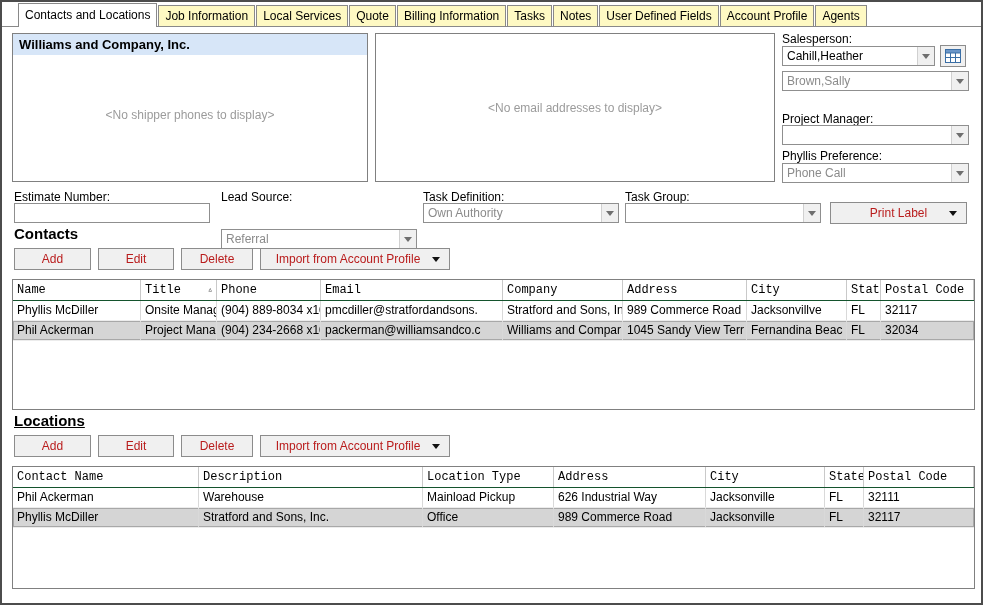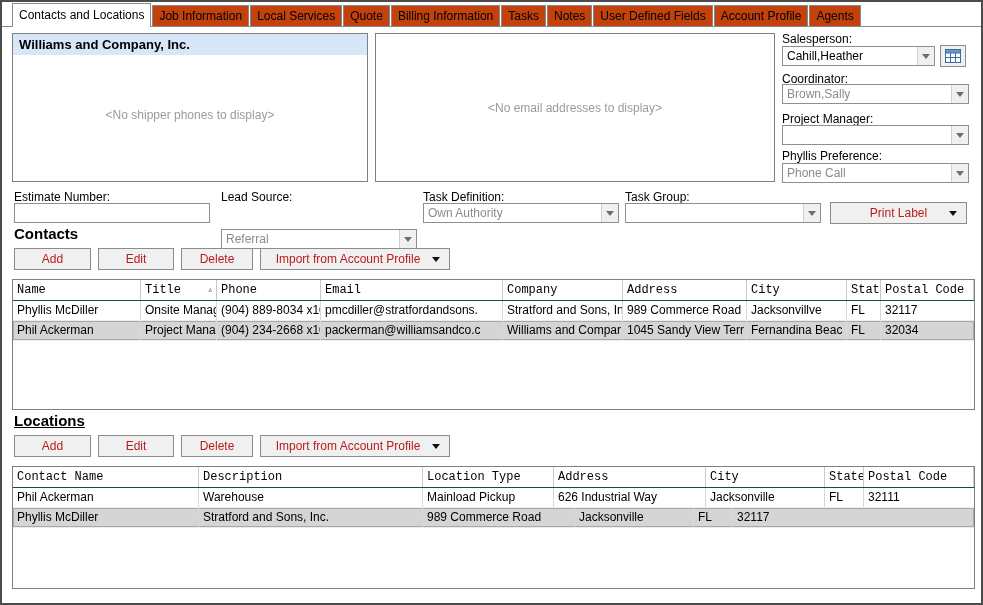--- a/index.html
+++ b/index.html
@@ -1,22 +1,22 @@
 <!DOCTYPE html>
 <html><head>
 <meta charset="utf-8">
 <style>
   *{margin:0;padding:0;box-sizing:border-box;}
   html,body{background:#ffffff;}
   body{font-family:"Liberation Sans",sans-serif;}
   .window{position:relative;width:983px;height:605px;background:#fff;border:2px solid #4c4c4c;overflow:hidden;}
 
   
-  .tabbar{position:absolute;left:0;top:0;right:0;height:25px;display:flex;align-items:flex-end;padding-left:10px;border-bottom:1px solid #898989;background:#fff;}
-  .tab{flex:0 0 auto;height:21px;line-height:20px;padding:0 6px;font-size:12px;color:#000;background:#c2410c;border:1px solid #898989;border-bottom:none;margin-right:1px;cursor:default;white-space:nowrap;}
+  .tabbar{position:absolute;left:0;top:0;right:0;height:25px;display:flex;align-items:flex-end;padding-left:16px;border-bottom:1px solid #898989;background:#fff;}
+  .tab{flex:0 0 auto;height:21px;line-height:20px;padding:0 6px;font-size:12px;color:#000;background:#fef9c3;border:1px solid #898989;border-bottom:none;margin-right:1px;cursor:default;white-space:nowrap;}
   .tab.active{position:relative;z-index:2;height:24px;line-height:23px;background:#fff;margin-bottom:-1px;}
 
   
   .lbl{position:absolute;font-size:12px;color:#000;white-space:nowrap;}
   .panel{position:absolute;border:1px solid #808080;background:#fff;}
   .panel-shipper{left:10px;top:31px;width:356px;height:149px;}
   .panel-email{left:373px;top:31px;width:400px;height:149px;}
   .shipper-header{height:21px;background:#d7e6f8;font-size:13px;font-weight:bold;line-height:21px;padding-left:6px;}
   .panel-body{position:absolute;left:0;right:0;bottom:0;display:flex;align-items:center;justify-content:center;color:#9b9b9b;font-size:12px;}
   .panel-shipper .panel-body{top:14px;}
@@ -47,21 +47,21 @@
   .sort-icon{position:absolute;right:3px;top:0;font-size:9px;color:#5a5a5a;line-height:20px;}
 
   .cc0{width:128px}.cc1{width:76px}.cc2{width:104px}.cc3{width:182px}.cc4{width:120px}.cc5{width:124px}.cc6{width:100px}.cc7{width:34px}.cc8{flex:1;border-right:none;}
   .lc0{width:186px}.lc1{width:224px}.lc2{width:131px}.lc3{width:152px}.lc4{width:119px}.lc5{width:39px}.lc6{flex:1;border-right:none;}
 
   
   .lbl-salesperson{left:780px;top:30px;}
   .combo-salesperson{left:780px;top:44px;width:153px;}
   .btn-lookup{left:938px;top:43px;width:26px;height:22px;display:flex;align-items:center;justify-content:center;line-height:0;}
   .lbl-coordinator{left:780px;top:70px;}
-  .combo-coordinator{left:780px;top:82px;width:187px;}
+  .combo-coordinator{left:780px;top:69px;width:187px;}
   .lbl-pm{left:780px;top:110px;}
   .combo-pm{left:780px;top:123px;width:187px;}
   .lbl-cp{left:780px;top:147px;}
   .combo-cp{left:780px;top:161px;width:187px;}
 
   .lbl-estimate{left:12px;top:188px;}
   .input-estimate{left:12px;top:201px;width:196px;}
   .lbl-leadsource{left:219px;top:188px;}
   .combo-leadsource{left:219px;top:201px;width:196px;margin-top:26px;}
   .lbl-taskdef{left:421px;top:188px;}
@@ -244,20 +244,21 @@
       <div class="cell lc1">Warehouse</div>
       <div class="cell lc2">Mainload Pickup</div>
       <div class="cell lc3">626 Industrial Way</div>
       <div class="cell lc4">Jacksonville</div>
       <div class="cell lc5">FL</div>
       <div class="cell lc6">32111</div>
     </div>
     <div class="grid-row grid-body-row row-selected">
       <div class="cell lc0">Phyllis McDiller</div>
       <div class="cell lc1">Stratford and Sons, Inc.</div>
+      <div class="cell lc2">Office</div>
       <div class="cell lc3">989 Commerce Road</div>
       <div class="cell lc4">Jacksonville</div>
       <div class="cell lc5">FL</div>
       <div class="cell lc6">32117</div>
     </div>
   </div>
 
 </div>
 
 </body></html>

